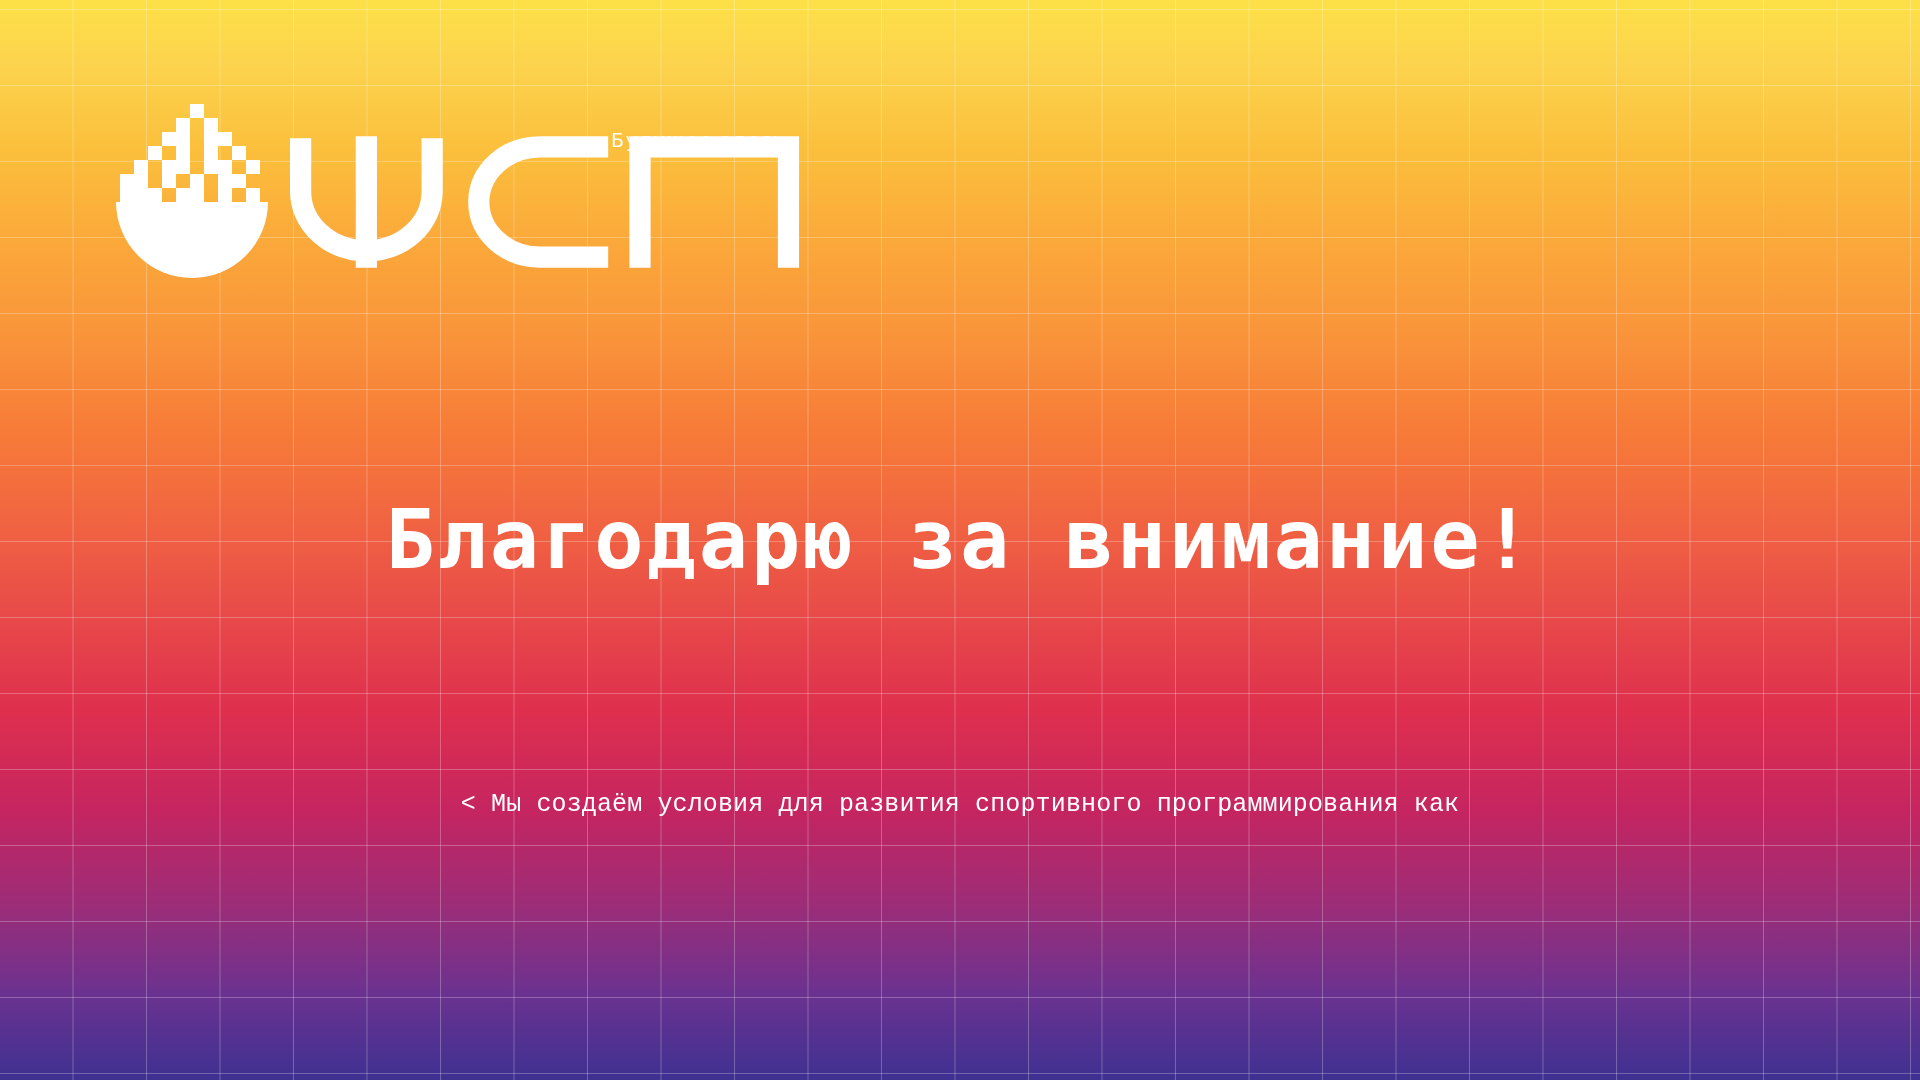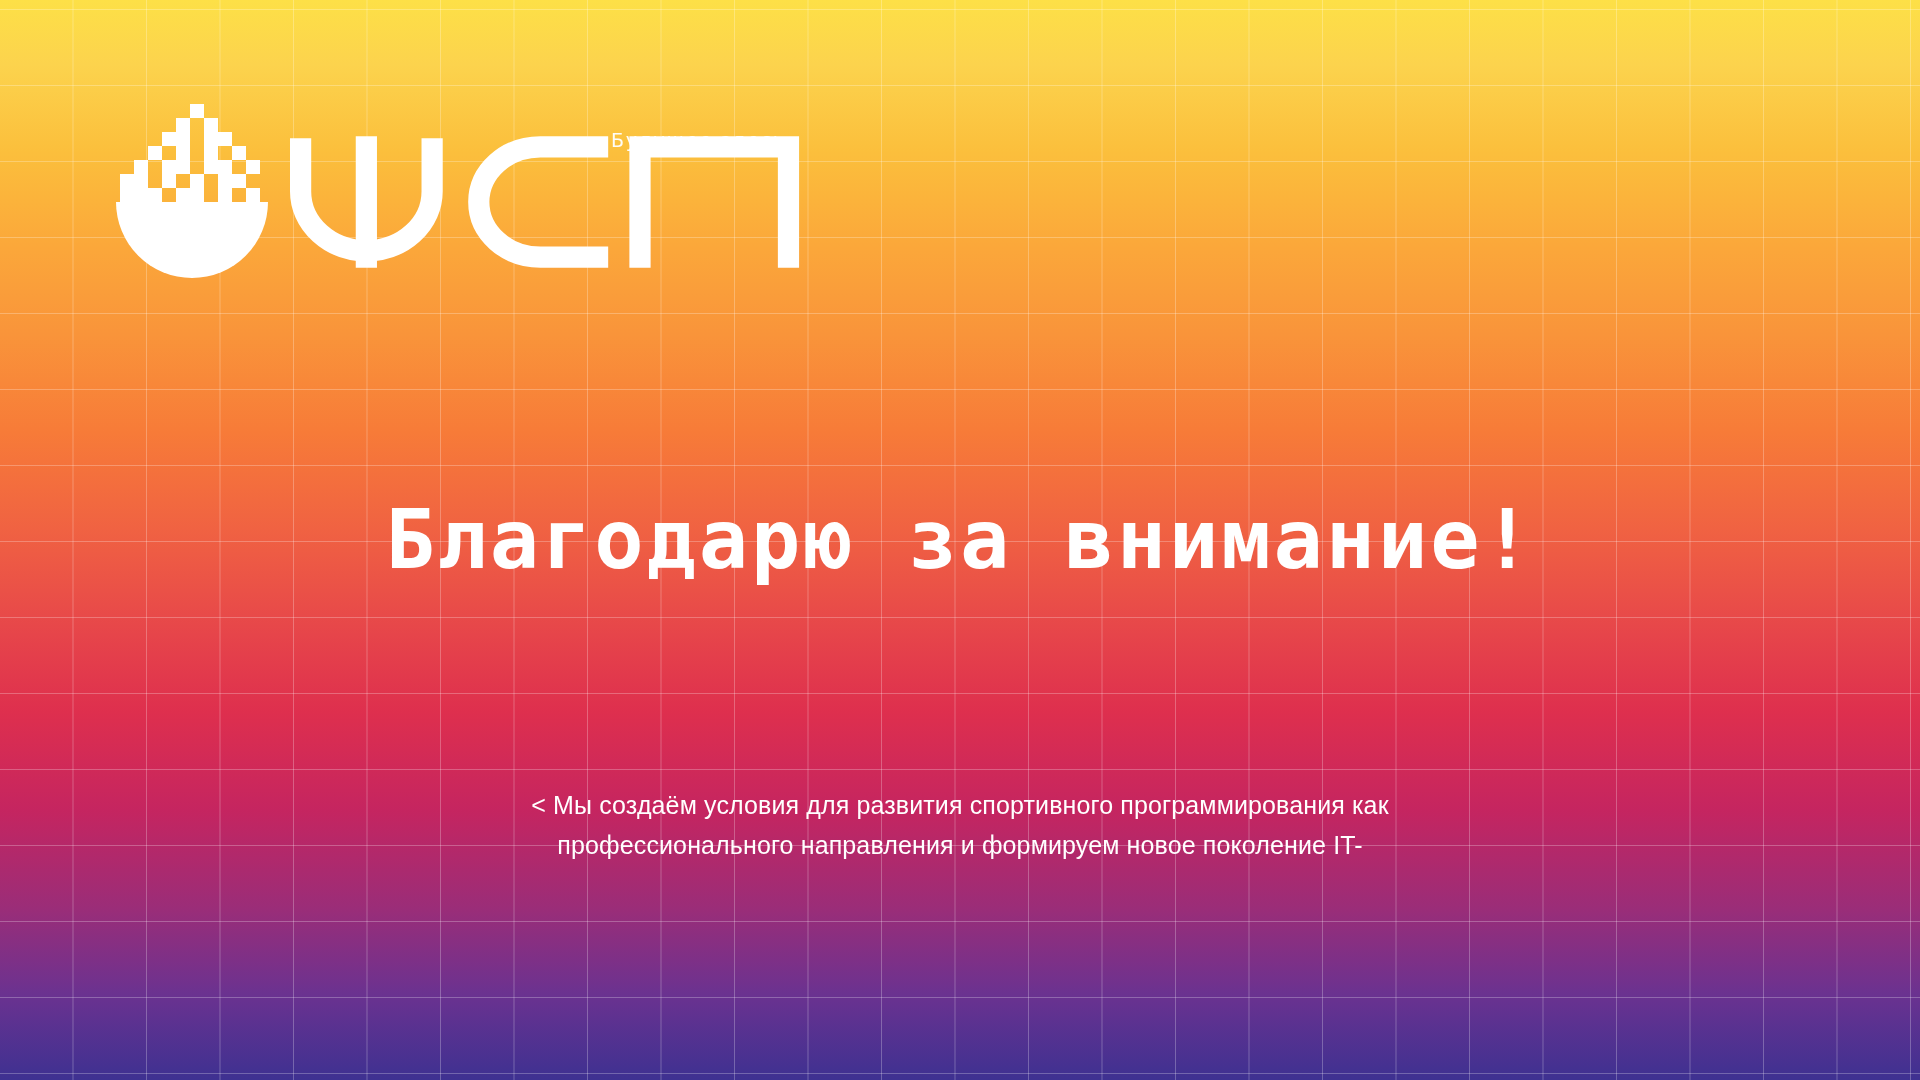--- a/index.html
+++ b/index.html
@@ -91,21 +91,21 @@
   }
 
   
   .body-copy{
     position:absolute;
     left:50%;
     transform:translateX(-50%);
     top:785px;
     width:1230px;
     text-align:center;
-    font-family:Liberation Sans, sans-serif;
+    font-family:Liberation Mono, monospace;
     font-size:25px;
     line-height:40px;
     letter-spacing:.005em;
     color:#FFFFFF;
   }
   .body-copy .ln{ display:block; white-space:nowrap; }
 </style>
 </head>
 <body>
 
@@ -172,16 +172,15 @@
       </svg>
     </div>
   </div>
 
   <div class="logo-tagline">Будущее  здесь</div>
 
   <h1 class="headline">Благодарю за внимание!</h1>
 
   <div class="body-copy">
     <span class="ln">&lt; Мы создаём условия для развития спортивного программирования как</span>
-    <span class="ln">профессионального направления и формируем новое поколение IT-</span>
   </div>
 
 </div>
 
 </body></html>

